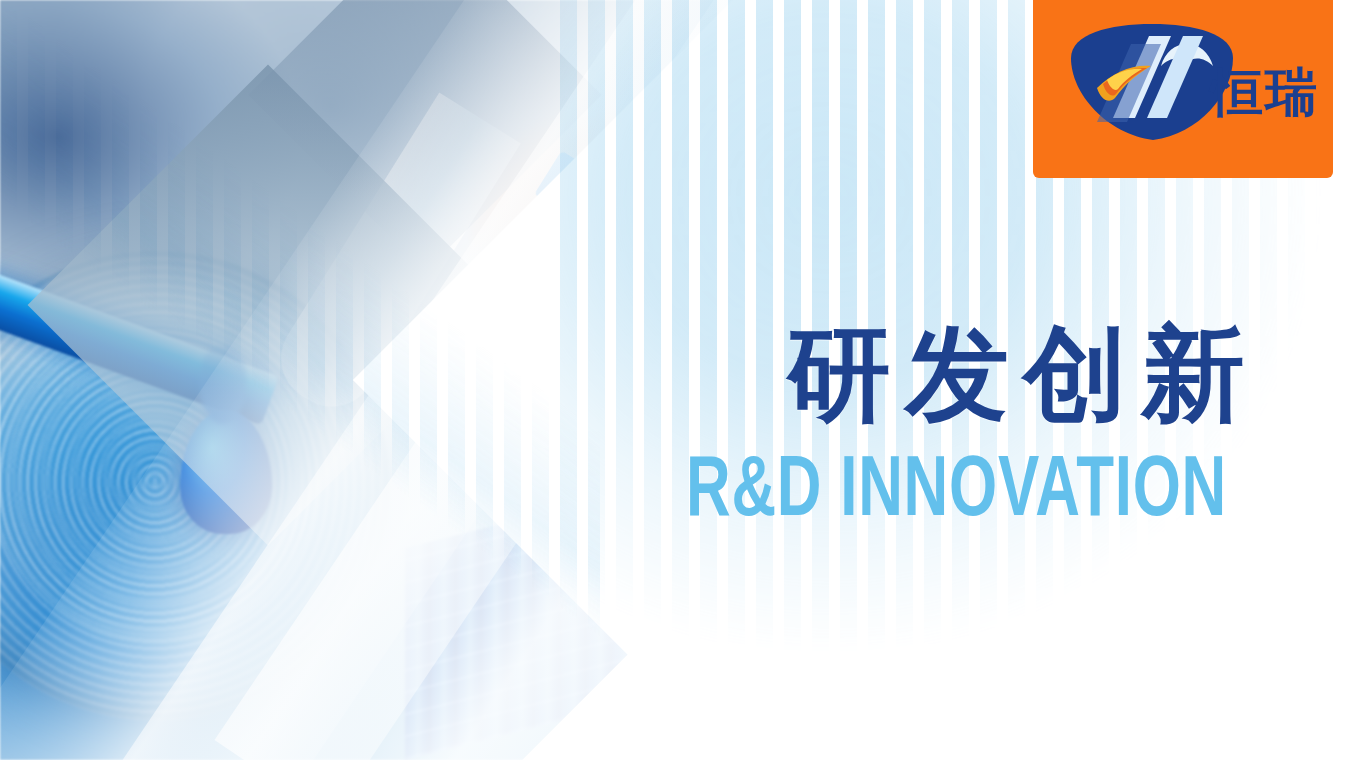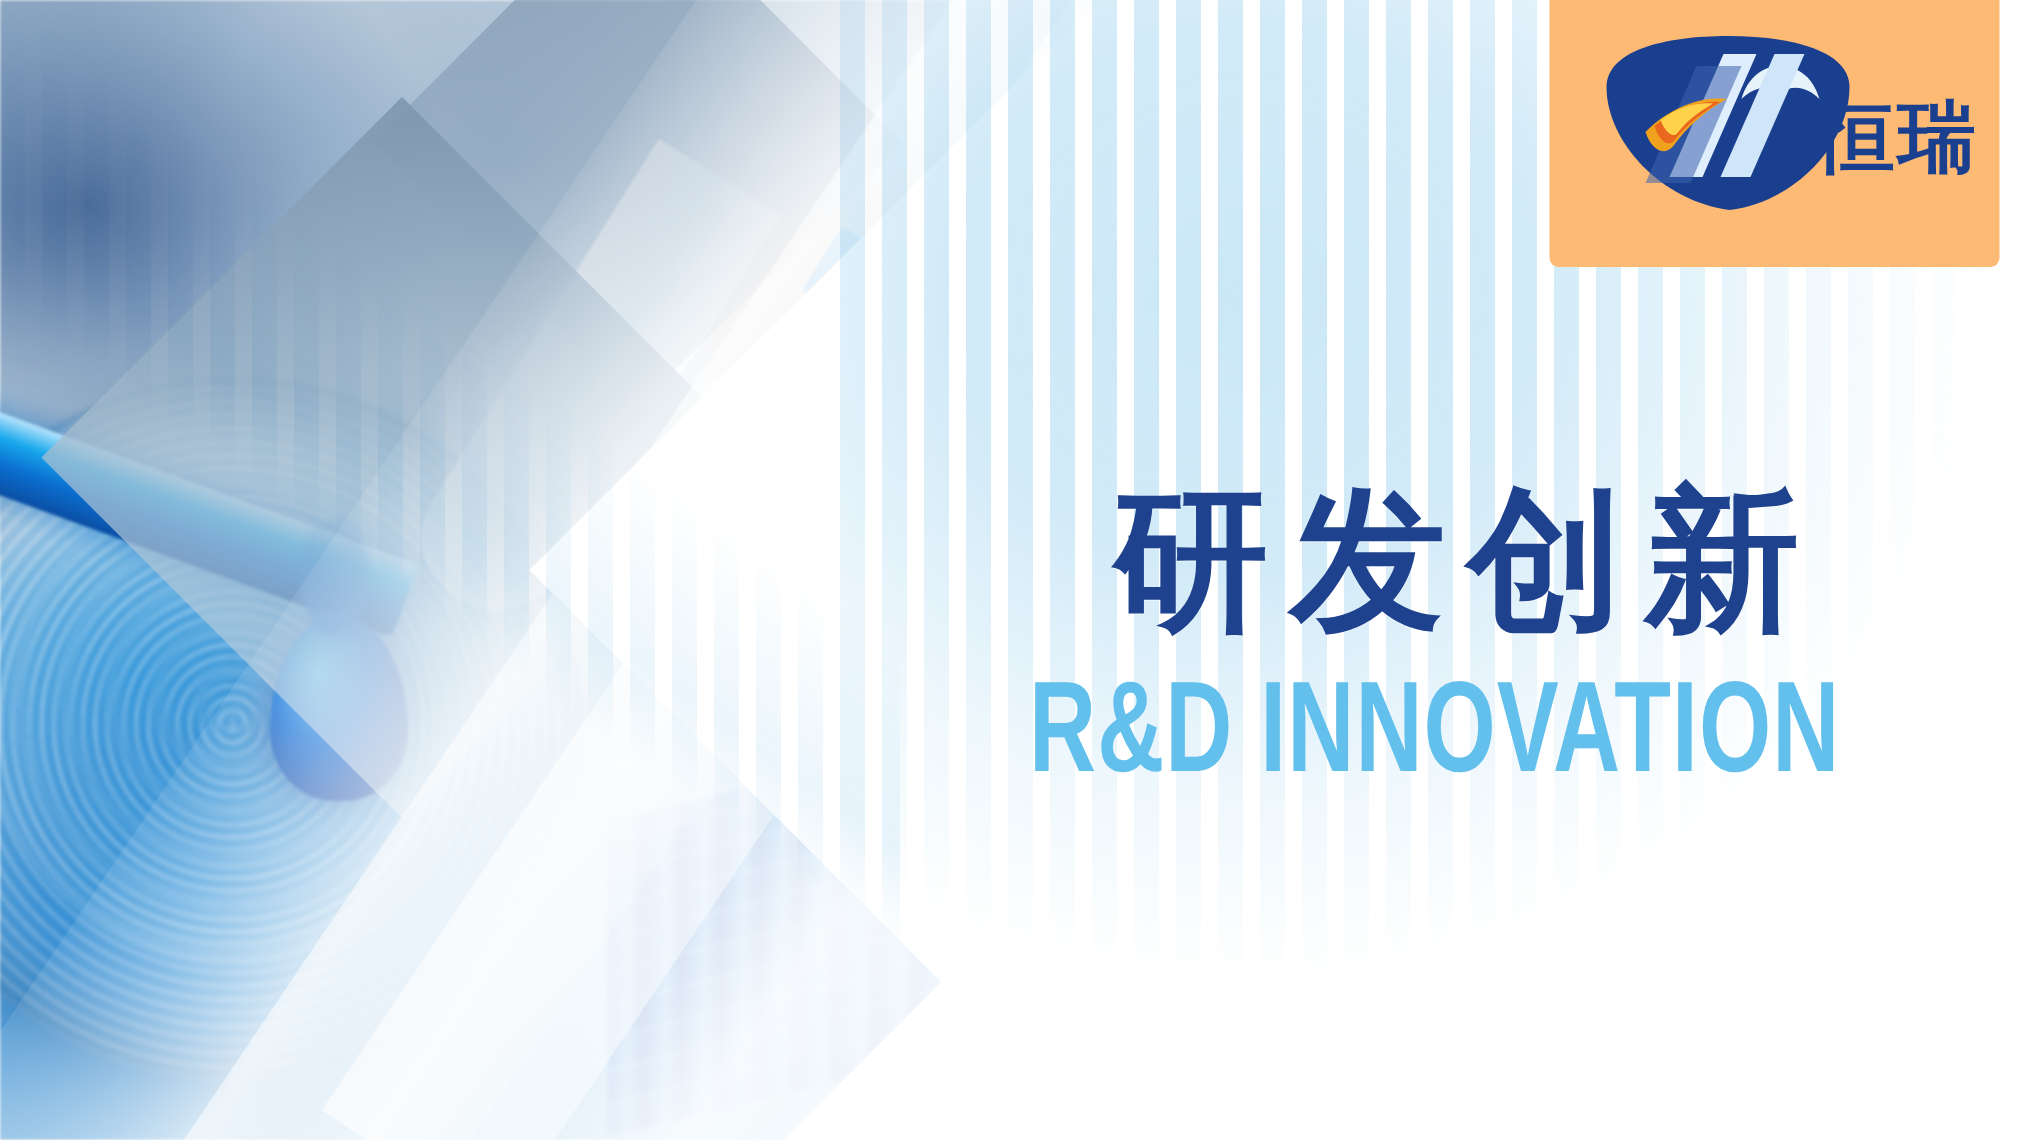--- a/index.html
+++ b/index.html
@@ -193,40 +193,41 @@
   .headline .cn{
     display:block;
     font-family:"Liberation Sans","DejaVu Sans",sans-serif;
     font-weight:bold;
     font-size:104px;
     line-height:104px;
     letter-spacing:14px;
     color:#1e428e;
     white-space:nowrap;
     text-shadow:0 1px 0 rgba(255,255,255,.55);
+    margin-left:45px;
   }
   .headline .en{
     display:block;
     margin-top:16px;
     margin-left:-56px;
     font-family:"Liberation Sans","DejaVu Sans",sans-serif;
     font-weight:bold;
     font-size:86px;
     line-height:86px;
     letter-spacing:1px;
     color:#63c0ec;
     white-space:nowrap;
     transform:scaleX(.72);
     transform-origin:left center;
   }
 
   
   .logo-box{
     position:absolute;left:1033px;top:0;width:300px;height:178px;
-    background:#fdba74;
+    background:#f97316;
     border-radius:0 0 6px 6px;
     z-index:60;
   }
   .logo-mark{
     position:absolute;left:34px;top:22px;width:170px;height:120px;
   }
   .logo-text{
     position:absolute;left:178px;top:64px;
     font-family:"Liberation Sans","DejaVu Sans",sans-serif;
     font-weight:bold;font-size:52px;line-height:56px;

